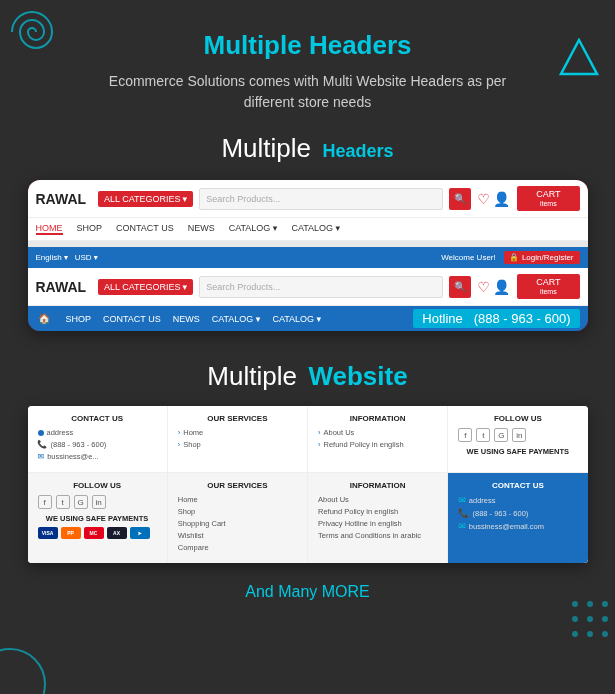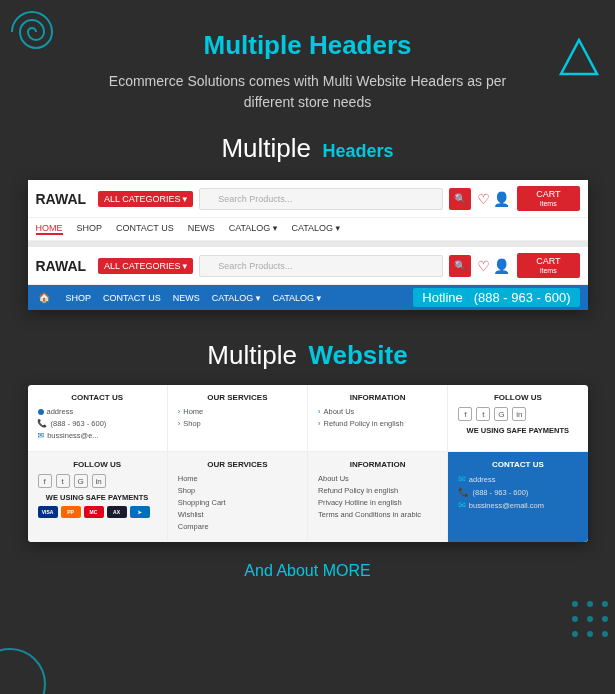--- a/index.html
+++ b/index.html
@@ -29,21 +29,21 @@
       font-size: 14px;
       color: #cccccc;
       max-width: 420px;
       margin: 0 auto 20px;
       line-height: 1.5;
     }
 
     
     .mockup-container {
       background: #be185d;
-      border-radius: 0;
+      border-radius: 12px;
       overflow: hidden;
       margin: 16px auto 30px;
       max-width: 560px;
       box-shadow: 0 4px 15px rgba(0,0,0,0.4);
     }
 
     
     .header-mock-1 {
       background: #ffffff;
       padding: 6px 8px;
@@ -71,21 +71,21 @@
       white-space: nowrap;
     }
     .mock-search {
       flex: 1;
       height: 22px;
       background: #f5f5f5;
       border: 1px solid #ddd;
       border-radius: 2px;
       display: flex;
       align-items: center;
-      padding: 0 18px;
+      padding: 0 6px;
       font-size: 9px;
       color: #aaa;
       text-align: right;
     }
     .mock-search-btn {
       background: #d9232d;
       color: white;
       width: 22px;
       height: 22px;
       display: flex;
@@ -352,20 +352,25 @@
       <span class="mock-nav-item active">HOME</span>
       <span class="mock-nav-item">SHOP</span>
       <span class="mock-nav-item">CONTACT US</span>
       <span class="mock-nav-item">NEWS</span>
       <span class="mock-nav-item">CATALOG ▾</span>
       <span class="mock-nav-item">CATALOG ▾</span>
     </div>
 
     <div style="height:6px;background:#e8e8e8;"></div>
 
+    <div class="header-mock-topbar">
+      <span style="margin-right:auto;">English ▾ &nbsp; USD ▾</span>
+      <span>Welcome User!</span>
+      <div class="mock-login-btn">🔒 Login/Register</div>
+    </div>
 
     <div class="header-mock-2">
       <span class="mock-logo">RAWAL</span>
       <div class="mock-btn-red">
         <span>ALL CATEGORIES</span>
         <span>▾</span>
       </div>
       <div class="mock-search">
         <span style="color:#aaa;font-size:9px;">Search Products...</span>
       </div>
@@ -488,21 +493,21 @@
           <span style="color:#ddd;">(888 - 963 - 600)</span>
         </div>
         <div class="footer-col-item">
           <span style="color:#00c8e0;font-size:9px;">✉</span>
           <span style="color:#ddd;">bussiness@email.com</span>
         </div>
       </div>
     </div>
   </div>
 
-  <div class="and-many-more">And About MORE</div>
+  <div class="and-many-more">And Many MORE</div>
 
 </div>
 
 <svg class="bottom-curve" width="100" height="80" viewBox="0 0 100 80">
   <circle cx="20" cy="70" r="35" fill="none" stroke="#00c8e0" stroke-width="2" opacity="0.6"></circle>
 </svg>
 
 <svg style="position:absolute;bottom:40px;right:0;" width="50" height="60" viewBox="0 0 50 60">
   <circle cx="10" cy="10" r="3" fill="#00c8e0" opacity="0.5"></circle>
   <circle cx="25" cy="10" r="3" fill="#00c8e0" opacity="0.5"></circle>

